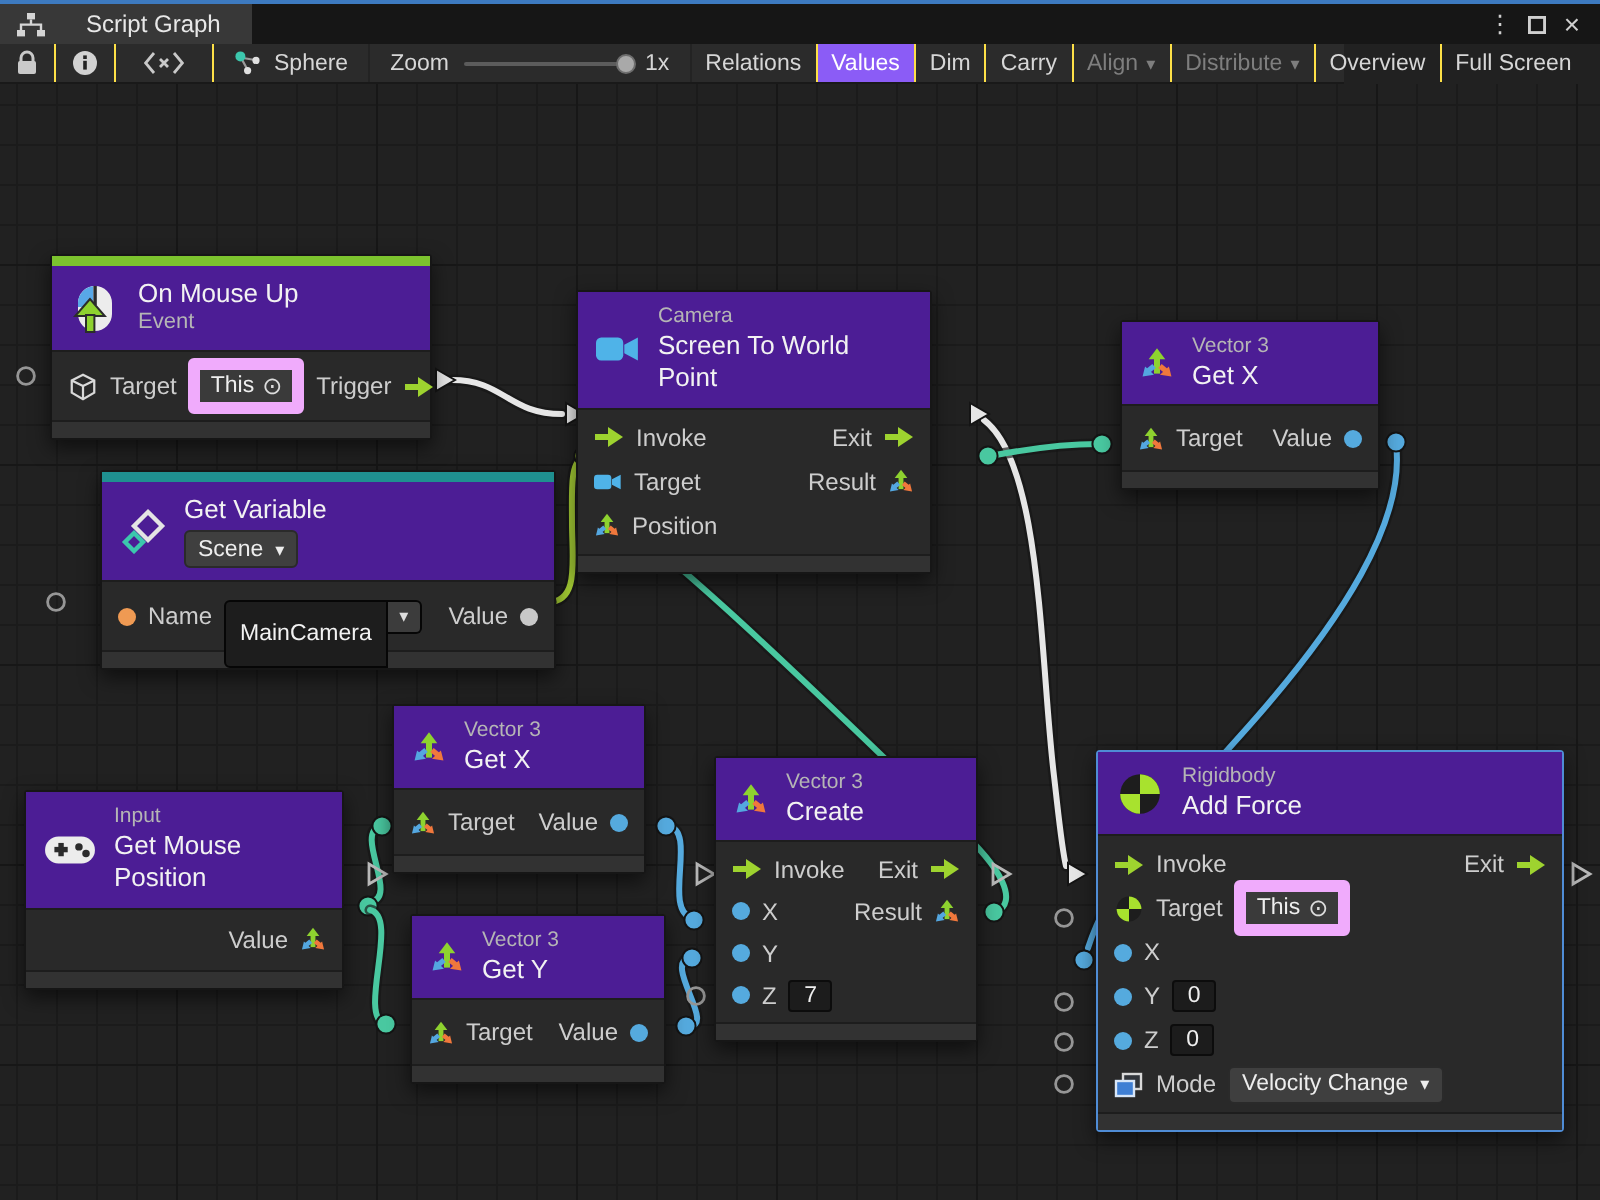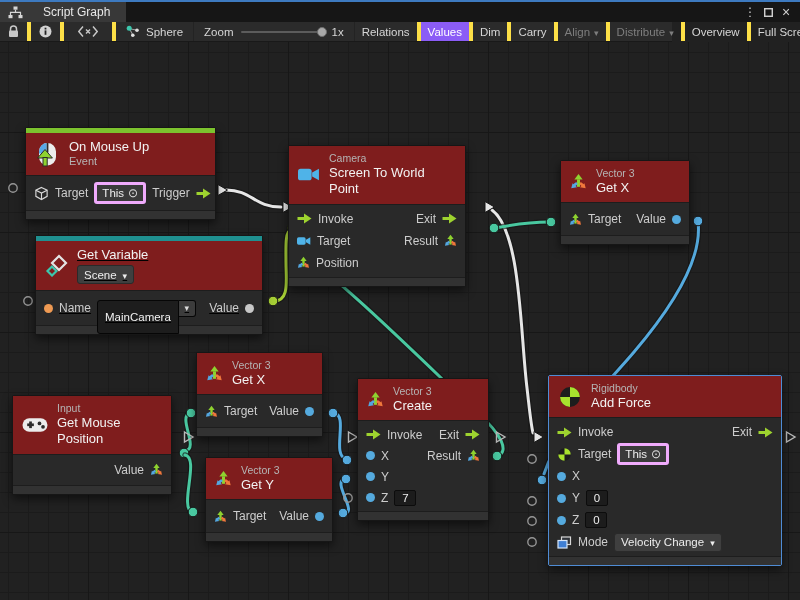--- a/index.html
+++ b/index.html
@@ -8,21 +8,21 @@
   .topline{position:absolute;left:0;top:0;width:800px;height:2px;background:#3d7ac0;z-index:6;}
   
   .tabbar{position:absolute;left:0;top:2px;width:800px;height:20px;background:#161616;display:flex;align-items:stretch;z-index:5;}
   .tab{display:flex;align-items:center;gap:20px;padding:0 16px 0 8px;background:#383838;color:#e8e8e8;font-size:12px;}
   .tabspacer{flex:1;}
   .winbtn{width:16px;display:flex;align-items:center;justify-content:center;color:#cfcfcf;font-size:12px;margin-right:2px;cursor:default;}
   .winbtn.close{font-size:14px;margin-right:6px;}
   
   .toolbar{position:absolute;left:0;top:22px;width:672px;height:20px;background:#2b2b2b;display:flex;align-items:stretch;
     border-bottom:1px solid #191919;box-sizing:border-box;z-index:5;font-size:11.5px;color:#d6d6d6;}
-  .tbtn{display:flex;align-items:center;gap:4px;padding:0 7px;border-right:4px solid #fde047;white-space:nowrap;cursor:default;}
+  .tbtn{display:flex;align-items:center;gap:4px;padding:0 7px;border-right:1px solid #fde047;white-space:nowrap;cursor:default;}
   .tbtn.icon-only{padding:0 8px;}
   .tbtn.active{background:#8b5cf6;color:#fff;}
   .tbtn.dim{color:#7e7e7e;}
   .crumb{display:flex;align-items:center;gap:6px;padding:0 10px;border-right:1px solid #232323;}
   .zoomgrp{display:flex;align-items:center;gap:7px;padding:0 10px;}
   .slider{position:relative;width:84px;height:2px;background:#5c5c5c;border-radius:1px;}
   .knob{position:absolute;right:-2px;top:-4px;width:10px;height:10px;border-radius:50%;background:#a9a9a9;border:1px solid #6e6e6e;box-sizing:border-box;}
   .spacer{flex:1;border-right:1px solid #232323;}
   .chev::after{content:"\25BE";font-size:9px;position:relative;top:0px;}
   
@@ -35,35 +35,35 @@
     background-size:100px 100px,100px 100px,20px 20px,20px 20px;
     background-position:-12px -10px,-12px -10px,-12px -10px,-12px -10px;}
   #wire-layer{position:absolute;left:0;top:0;width:800px;height:600px;z-index:2;pointer-events:none;}
   
   .node{position:absolute;z-index:3;background:#2a2a2a;border:1px solid #161616;border-radius:2px;
     box-shadow:0 4px 10px rgba(0,0,0,.55);box-sizing:border-box;}
   .node.selected{border:1px solid #4f8cd5;}
   .strip{height:5px;}
   .strip.green{background:#7cc32e;}
   .strip.teal{background:#1f9090;}
-  .nhead{display:flex;align-items:center;gap:9px;padding:6px 10px 6px 9px;background:#7f1d1d;border-bottom:1px solid #1d1d1d;}
+  .nhead{display:flex;align-items:center;gap:9px;padding:6px 10px 6px 9px;background:#4c1d95;border-bottom:1px solid #1d1d1d;}
   .titles{display:flex;flex-direction:column;line-height:1.25;}
   .cat{font-size:10.5px;color:#b5b5b5;}
   .ttl{font-size:13px;color:#f2f2f2;}
   .sub{font-size:11px;color:#b5b5b5;}
   .nbody{background:#292929;padding:3px 0;}
   .prow{display:flex;align-items:center;gap:6px;padding:0 8px;height:22px;font-size:12px;color:#cdcdcd;}
   .prow .right{margin-left:auto;display:flex;align-items:center;gap:6px;}
   .nfoot{height:8px;background:#323232;border-top:1px solid #1d1d1d;}
   .dot{width:9px;height:9px;border-radius:50%;flex:0 0 auto;}
   .dot.blue{background:#55aade;}
   .dot.orange{background:#ef9a53;}
   .dot.gray{background:#c8c8c8;}
   .vbox{min-width:10px;padding:1px 5px;background:#1c1c1c;border:1px solid #0c0c0c;border-radius:2px;color:#eee;font-size:11.5px;text-align:center;}
-  .pillthis{display:inline-flex;align-items:center;gap:4px;border:3px solid #f0abfc;border-radius:3px;
+  .pillthis{display:inline-flex;align-items:center;gap:4px;border:6px solid #f0abfc;border-radius:3px;
     padding:0 5px;height:16px;background:#3a3a3a;color:#eee;font-size:11.5px;}
   .scope-icon::after{content:"\2299";font-size:12px;color:#dcdcdc;}
   .ddown{display:inline-flex;align-items:center;gap:6px;background:#3f3f3f;border:1px solid #2a2a2a;
     border-radius:3px;padding:0 6px;height:17px;color:#ededed;font-size:11.5px;}
   .combo{display:inline-flex;height:17px;}
   .combo-main{display:flex;align-items:center;background:#1d1d1d;border:1px solid #060606;border-radius:3px 0 0 3px;
     padding:16px 7px;color:#f2f2f2;font-size:11.5px;}
   .combo-btn{display:flex;align-items:center;justify-content:center;width:16px;background:#3c3c3c;
     border:1px solid #060606;border-left:none;border-radius:0 3px 3px 0;color:#ddd;}
   .icn{display:inline-flex;flex:0 0 auto;align-items:center;justify-content:center;line-height:0;}
@@ -261,21 +261,21 @@
                 <rect x="0.5" y="4" width="7.5" height="3" fill="#9ed32f"></rect>
                 <polygon points="7,0.5 14.5,5.5 7,10.5" fill="#9ed32f"></polygon>
               </svg>
             </span>
         </span>
       </div>
     </div>
     <div class="nfoot"></div>
   </div>
 
-  <div class="node" style="left:35px;top:235px;width:228px;text-decoration:underline;">
+  <div class="node" style="left:50px;top:235px;width:228px;">
     <div class="strip teal"></div>
     <div class="nhead">
       <span class="icn">
           <svg width="23" height="23" viewBox="0 0 23 23" fill="none">
             <polygon points="14,2 21,9 14,16 7,9" stroke="#e4e4e4" stroke-width="2.2"></polygon>
             <polygon points="7,12.5 11.5,17 7,21.5 2.5,17" stroke="#3cc7ad" stroke-width="2.2"></polygon>
           </svg>
         </span>
       <span class="titles" style="gap:2px;">
         <span class="ttl">Get Variable</span>

